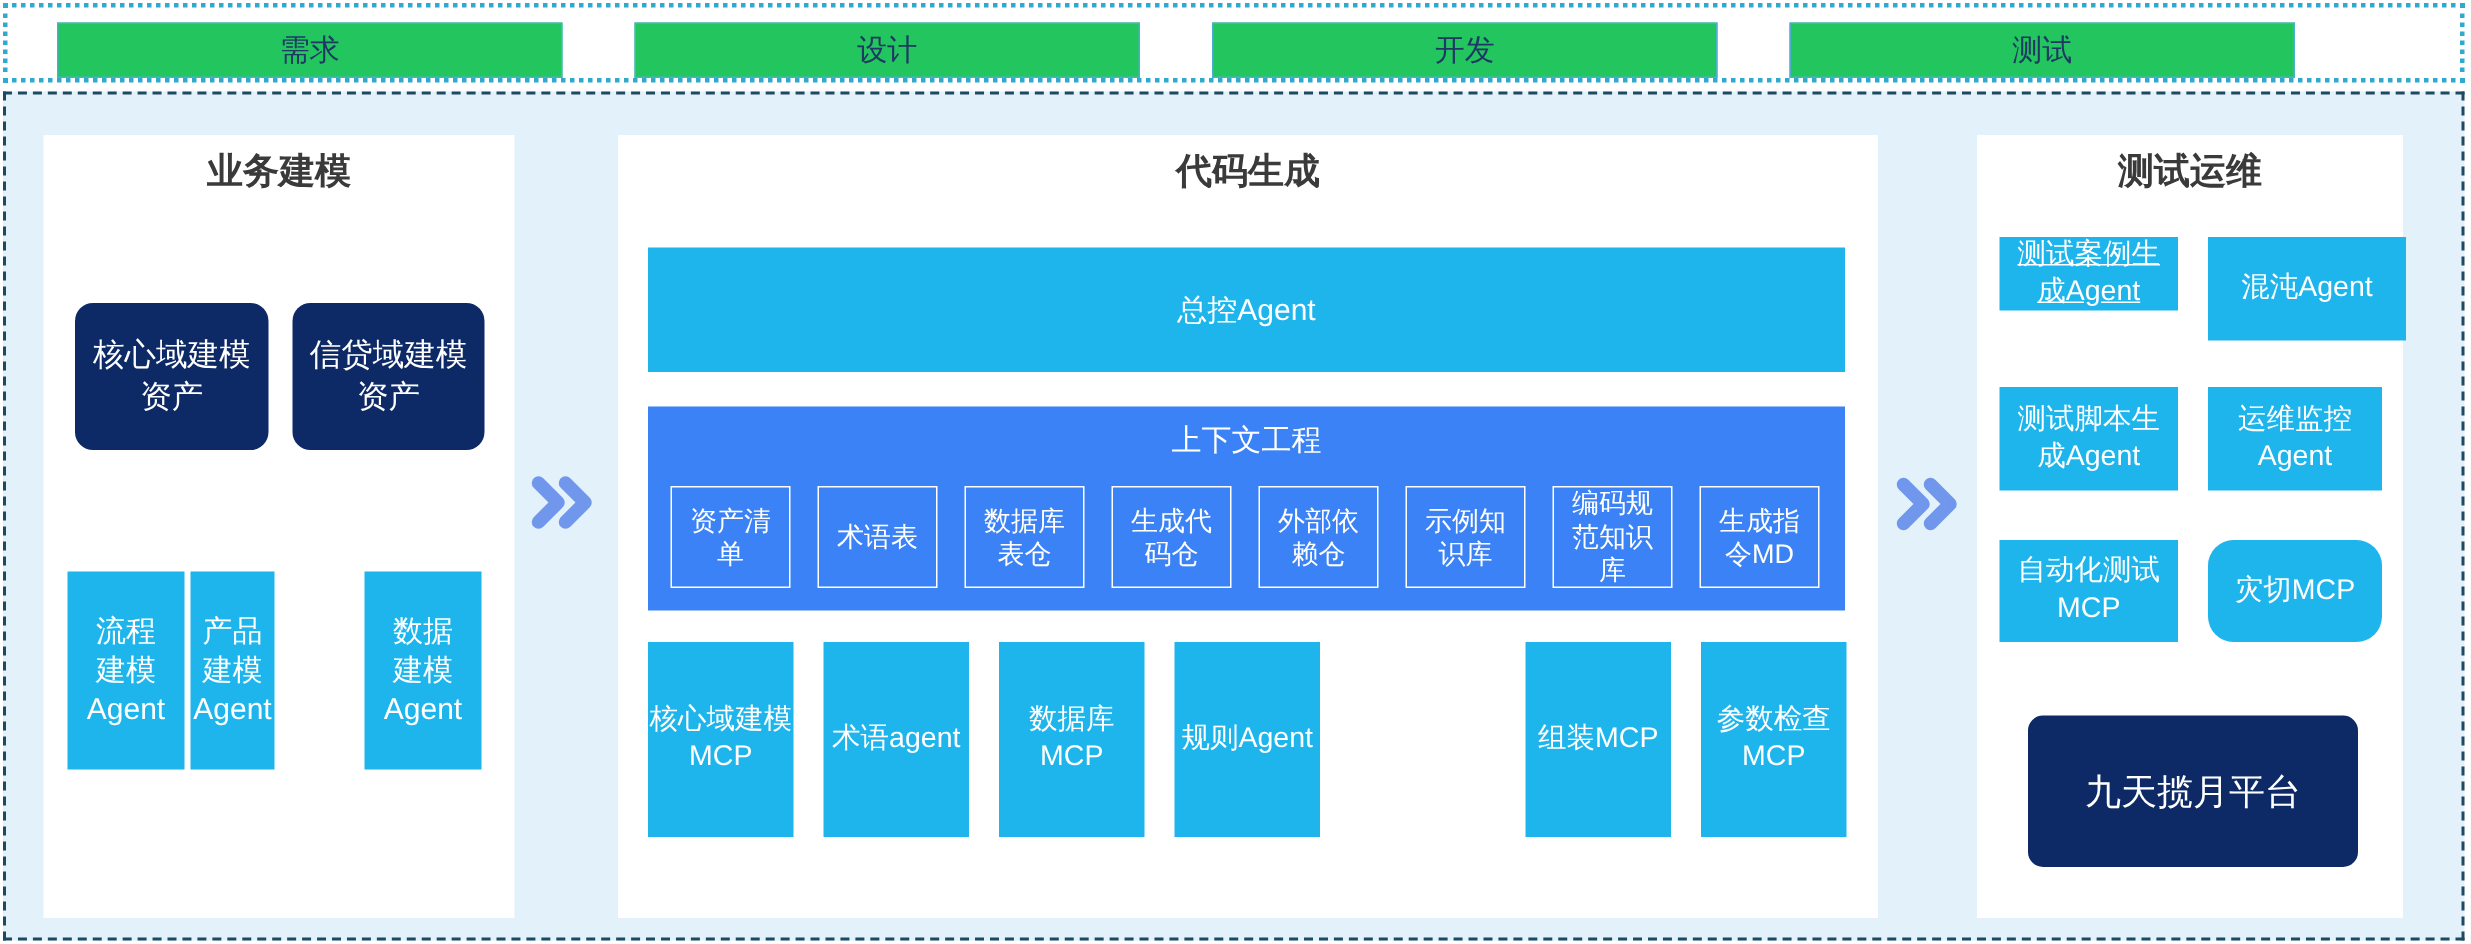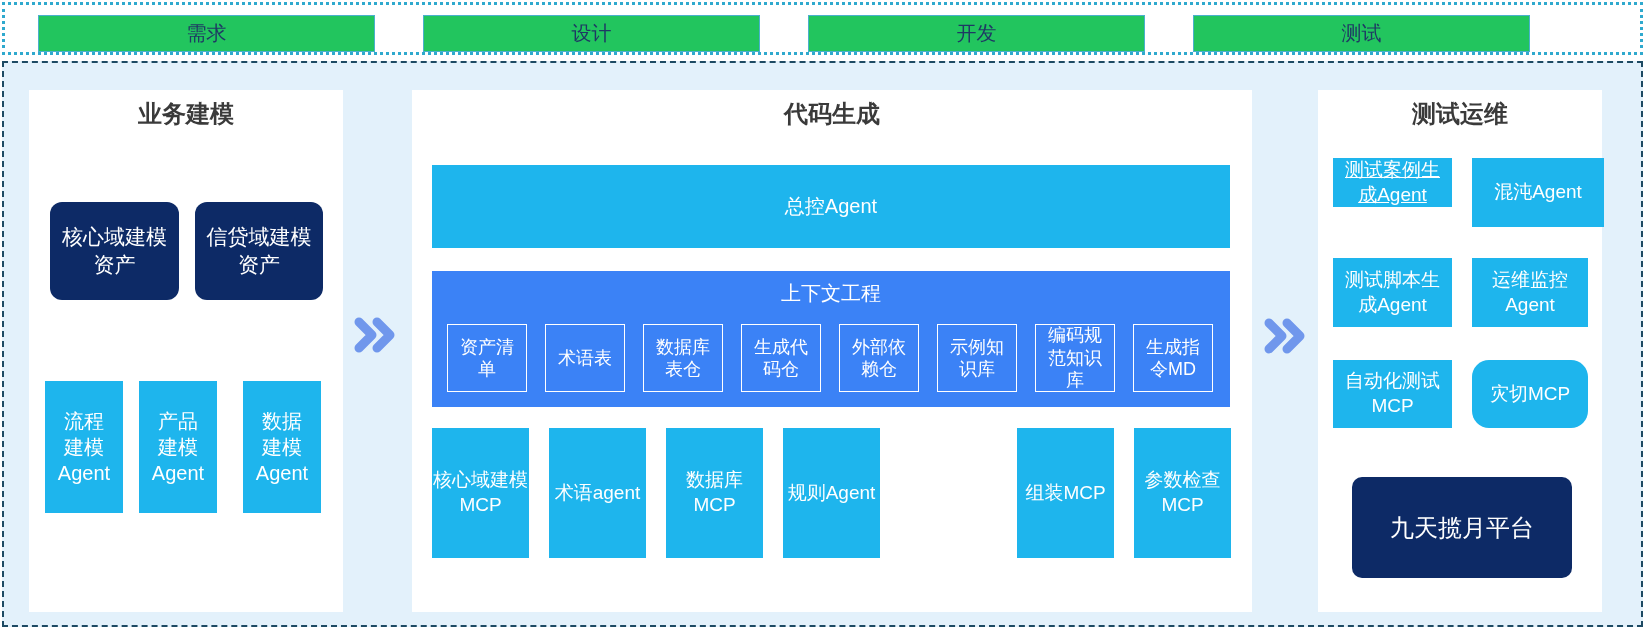--- a/index.html
+++ b/index.html
@@ -78,21 +78,21 @@
 
   <div class="panel" style="left:29px;width:314px;">
     <div class="panel-title">业务建模</div>
     <div class="navybox asset-box" style="left:21px;top:112px;width:129px;height:98px;">核心域建模
 资产</div>
     <div class="navybox asset-box" style="left:166px;top:112px;width:128px;height:98px;">信贷域建模
 资产</div>
     <div class="cyanbox agent-box" style="left:16px;top:291px;width:78px;height:132px;">流程
 建模
 Agent</div>
-    <div class="cyanbox agent-box" style="left:110px;top:291px;width:78px;height:132px;">产品
+    <div class="cyanbox agent-box" style="left:98px;top:291px;width:56px;height:132px;">产品
 建模
 Agent</div>
     <div class="cyanbox agent-box" style="left:214px;top:291px;width:78px;height:132px;">数据
 建模
 Agent</div>
   </div>
 
   <div class="flow-arrow" style="left:352px;top:317px;">
     <svg width="44" height="36" viewBox="0 0 44 36">
       <path d="M7 5 L20 18 L7 31" fill="none" stroke="#7097ec" stroke-width="9" stroke-linecap="round" stroke-linejoin="round"></path>

